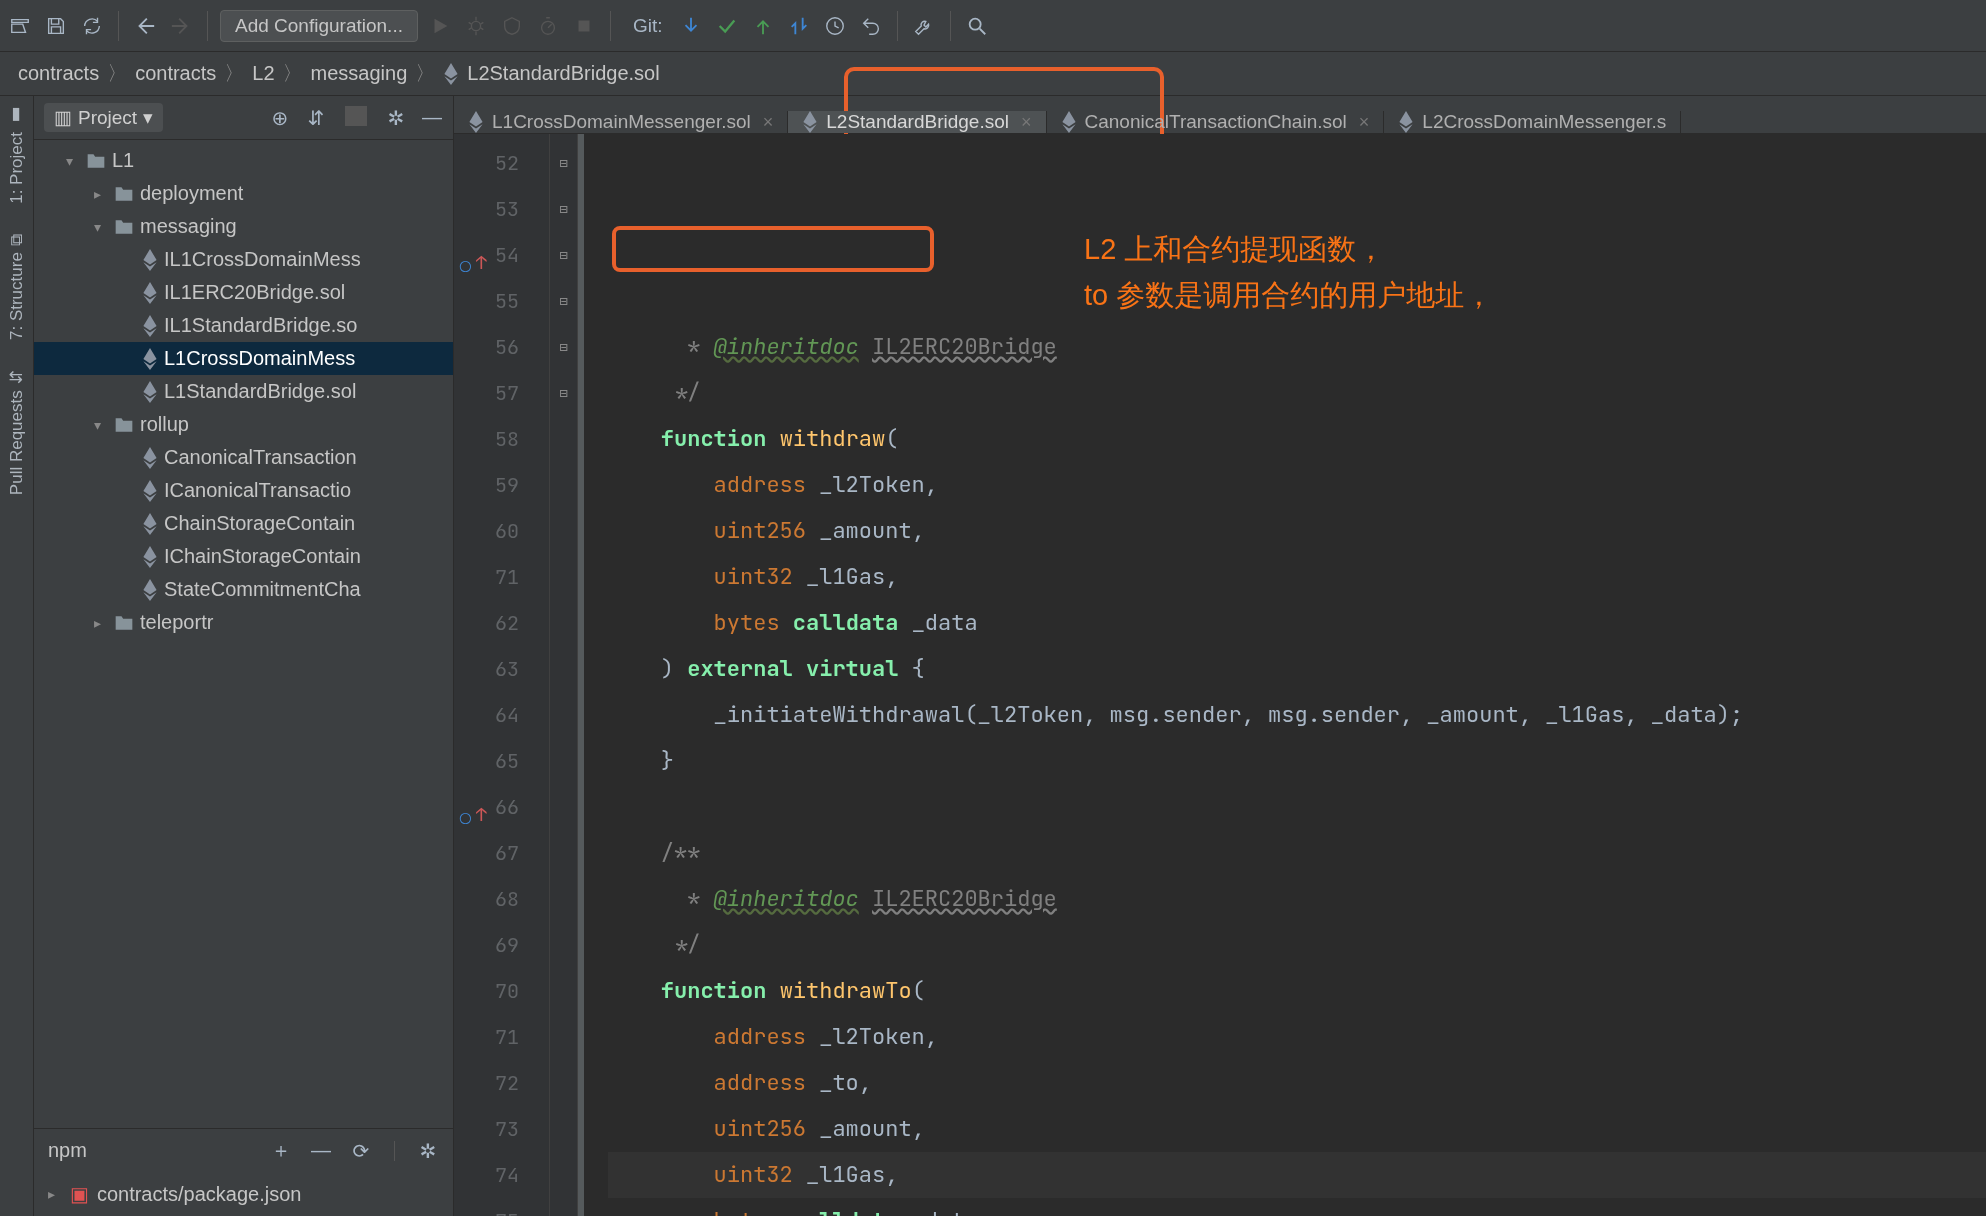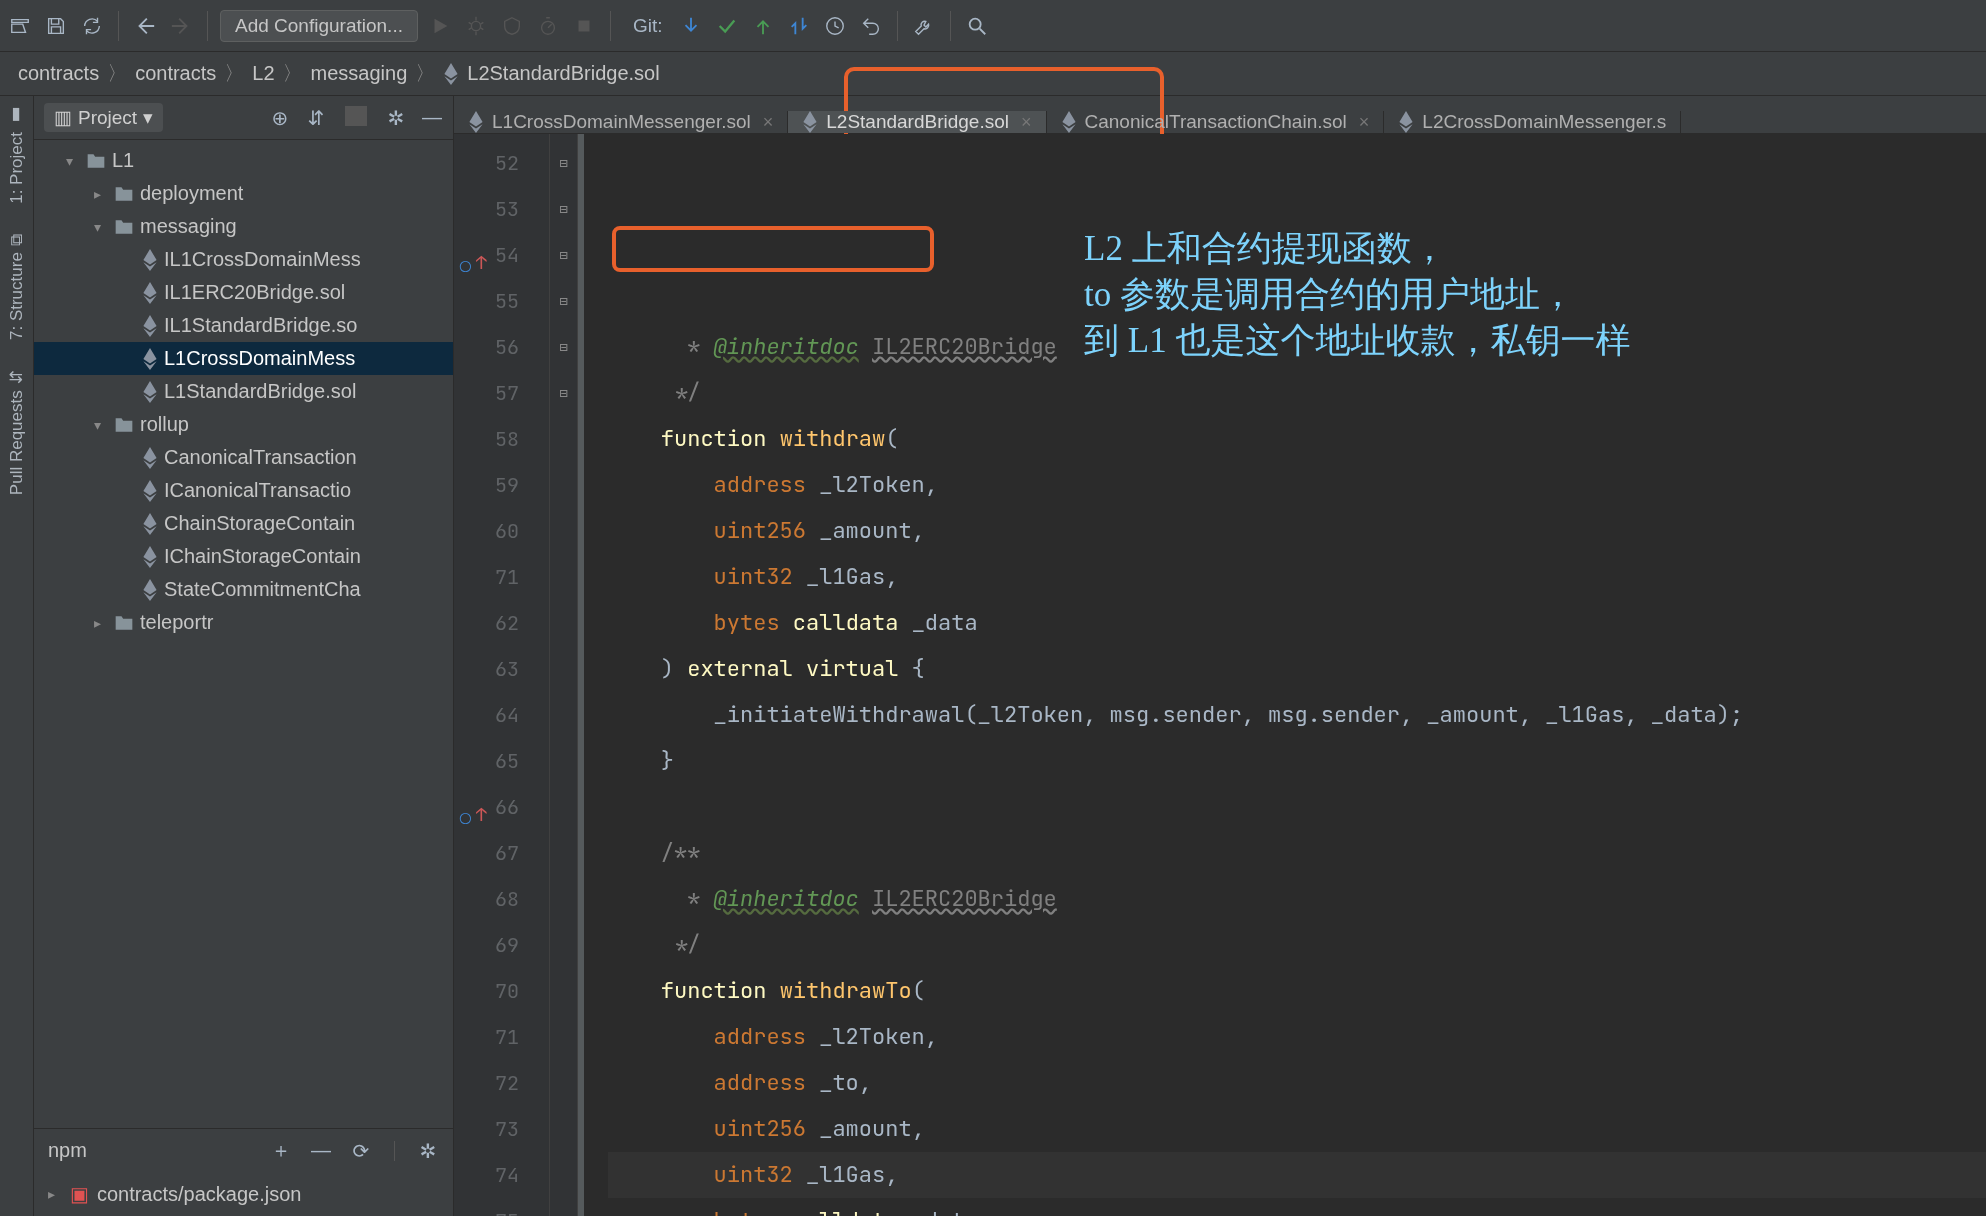--- a/index.html
+++ b/index.html
@@ -169,34 +169,34 @@
 }
 .vbar { width:6px; background:#555a5c; }
 .code {
   flex:1;
   padding:6px 0 0 24px;
   line-height:46px;
   color:#a9b7c6;
   white-space:pre;
   position:relative;
 }
-.kw { color:#fef9c3; }
+.kw { color:#86efac;font-weight:bold; }
 .fn { color:#ffc66d; }
 .type { color:#cc7832; }
 .param { color:#a9b7c6; }
 .comment { color:#808080; }
 .doc-tag { color:#629755; font-style:italic; text-decoration-line:underline; text-decoration-style:wavy; text-decoration-color:#556b3f;margin-top:14px; }
 .doc-ref { color:#808080; text-decoration-line:underline; text-decoration-style:wavy; text-decoration-color:#808080; }
 .hl-line { background:#323232; }
 .ann-overlay {
   position:absolute;
-  color:#7dd3fc;
-  font-size:35px;
+  color:#f97316;
+  font-size:29px;
   line-height:46px;
-  font-family:Liberation Serif, serif;
+  font-family:Liberation Sans, sans-serif;
   left:500px;
   top:92px;
   white-space:nowrap;
 }
 .code-highlight-box {
   position:absolute;
   border:4px solid #e8602c;
   border-radius:8px;
   pointer-events:none;
 }
@@ -612,18 +612,17 @@
           <div style="color: rgb(136, 136, 136);"></div>
           <div style="color: rgb(136, 136, 136);">⊟</div>
           <div style="color: rgb(136, 136, 136);"></div>
         </div>
       <div class="vbar"></div>
       <div class="code" id="code">
         <div class="code-highlight-box" style="left:28px; top:92px; width:322px; height:46px;"></div>
         <div class="ann-overlay">
           <div>L2 上和合约提现函数，</div>
           <div>to 参数是调用合约的用户地址，</div>
-          <div>到 L1 也是这个地址收款，私钥一样</div>
         </div>
       <div>      <span class="comment">*</span> <span class="doc-tag">@inheritdoc</span> <span class="doc-ref">IL2ERC20Bridge</span></div><div>     <span class="comment">*/</span></div><div>    <span class="kw">function</span> <span class="fn">withdraw</span>(</div><div>        <span class="type">address</span> <span class="param">_l2Token</span>,</div><div>        <span class="type">uint256</span> <span class="param">_amount</span>,</div><div>        <span class="type">uint32</span> <span class="param">_l1Gas</span>,</div><div>        <span class="type">bytes</span> <span class="kw">calldata</span> <span class="param">_data</span></div><div>    ) <span class="kw">external</span> <span class="kw">virtual</span> {</div><div>        _initiateWithdrawal(_l2Token, msg.sender, msg.sender, _amount, _l1Gas, _data);</div><div>    }</div><div>&nbsp;</div><div>    <span class="comment">/**</span></div><div>      <span class="comment">*</span> <span class="doc-tag">@inheritdoc</span> <span class="doc-ref">IL2ERC20Bridge</span></div><div>     <span class="comment">*/</span></div><div>    <span class="kw">function</span> <span class="fn">withdrawTo</span>(</div><div>        <span class="type">address</span> <span class="param">_l2Token</span>,</div><div>        <span class="type">address</span> <span class="param">_to</span>,</div><div>        <span class="type">uint256</span> <span class="param">_amount</span>,</div><div class="hl-line">        <span class="type">uint32</span> <span class="param">_l1Gas</span>,</div><div>        <span class="type">bytes</span> <span class="kw">calldata</span> <span class="param">_data</span></div></div>
     </div>
   </div>
 </div>
 
 </body></html>

